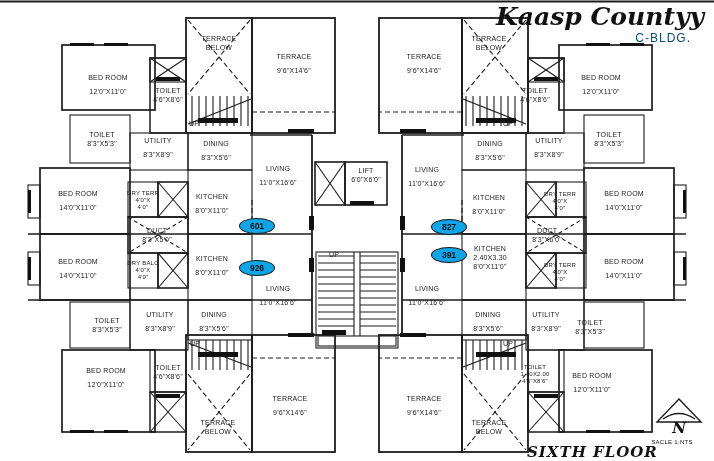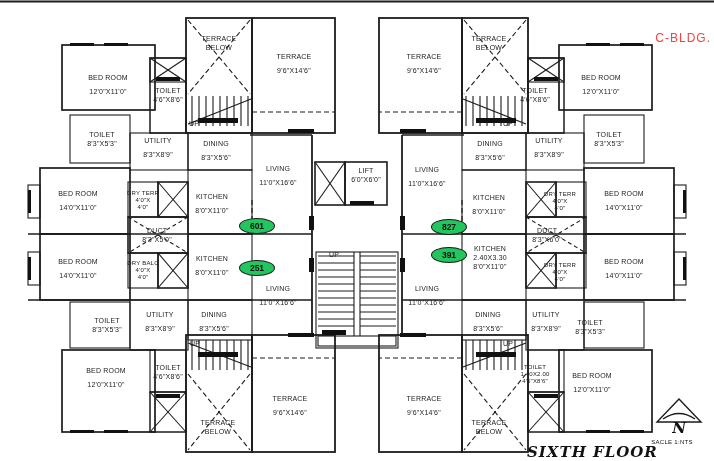--- a/index.html
+++ b/index.html
@@ -6,24 +6,24 @@
   .sheet{position:relative;width:714px;height:461px;background:#ffffff;overflow:hidden;
          font-family:"Liberation Sans",sans-serif;color:#111;}
   .plan-svg{position:absolute;left:0;top:0;}
   .lbl{position:absolute;transform:translate(-50%,-50%);display:flex;flex-direction:column;
        align-items:center;text-align:center;white-space:nowrap;font-size:7px;line-height:1.15;
        row-gap:6px;color:#1b1b1b;letter-spacing:0.2px;}
   .tight{row-gap:1px;}
   .tiny{font-size:6px;row-gap:0;}
   .unit{position:absolute;transform:translate(-50%,-50%);width:34px;height:14px;
         border:1.4px solid #1b1b1b;border-radius:50%;display:flex;align-items:center;
-        justify-content:center;font-size:8.5px;font-weight:bold;background:#22c55e;}
+        justify-content:center;font-size:8.5px;font-weight:bold;background:#0ea5e9;}
   .title{position:absolute;right:10px;top:2px;font-family:"DejaVu Serif","Liberation Serif",serif;
          font-style:italic;font-weight:bold;font-size:25px;color:#111;}
-  .subtitle{position:absolute;right:3px;top:31px;font-size:12px;letter-spacing:1px;color:#ef4444;}
+  .subtitle{position:absolute;right:23px;top:31px;font-size:12px;letter-spacing:1px;color:#0c4a6e;}
   .plan-title{position:absolute;left:527px;top:443px;font-family:"DejaVu Serif","Liberation Serif",serif;
          font-style:italic;font-weight:bold;font-size:15px;letter-spacing:1px;}
   .north-n{position:absolute;left:679px;top:428px;transform:translate(-50%,-50%);
          font-family:"DejaVu Serif","Liberation Serif",serif;font-weight:bold;font-style:italic;font-size:15px;}
   .scale-lbl{position:absolute;left:672px;top:442px;transform:translate(-50%,-50%);font-size:6px;letter-spacing:0.3px;}
 </style>
 </head>
 <body>
 
 <div class="sheet">
@@ -143,30 +143,31 @@
         </g>
       </g>
 
       <g stroke-width="1.4">
         <path d="M679,399 L701,422 L657,422 Z"></path>
         <path d="M663,419 Q679,408 695,419"></path>
       </g>
     </g>
   </svg>
 
+  <div class="title">Kaasp Countyy</div>
   <div class="subtitle">C-BLDG.</div>
   <div class="plan-title">SIXTH FLOOR PLAN</div>
   <div class="north-n">N</div>
   <div class="scale-lbl">SACLE 1:NTS</div>
 
   <div class="unit" style="left:257px;top:226px">
       <span>601</span>
     </div>
   <div class="unit" style="left:257px;top:268px">
-      <span>251</span>
+      <span>926</span>
     </div>
   <div class="unit" style="left:449px;top:227px">
       <span>827</span>
     </div>
   <div class="unit" style="left:449px;top:255px">
       <span>391</span>
     </div>
 
   <div class="lbl" style="left:108px;top:85px">
     <span>BED ROOM</span>

